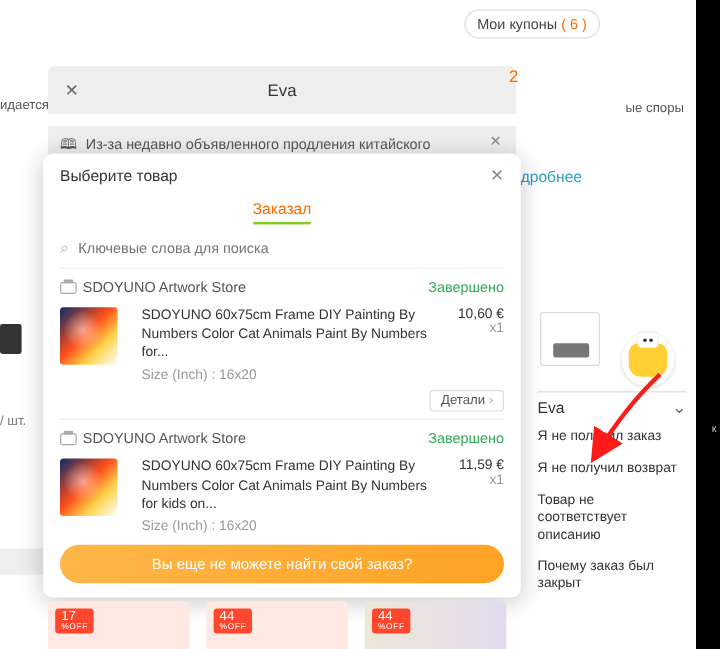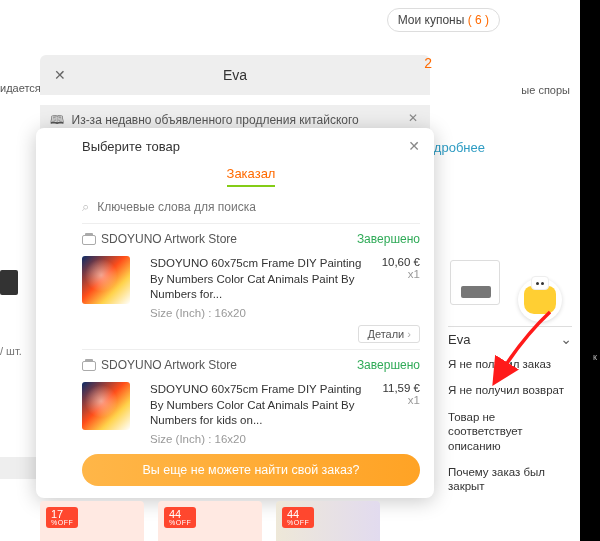--- a/index.html
+++ b/index.html
@@ -42,21 +42,21 @@
   .prod-box::after { content:""; position:absolute; bottom:6px; left:10px; width:30px; height:12px; background:#777; border-radius:2px; }
   .bg-thumb-left { position:absolute; left:0; top:270px; width:18px; height:25px; background:#333; border-radius:2px; }
 
   
   .arrow { position:absolute; right:46px; top:308px; width:72px; height:80px; pointer-events:none; }
 
   
   .modal {
     position:absolute; left:36px; top:128px; width:398px; height:370px;
     background:#fff; border-radius:8px; box-shadow:0 3px 20px rgba(0,0,0,.22);
-    display:flex; flex-direction:column;padding-left:32px;
+    display:flex; flex-direction:column;
   }
   .m-head { padding:10px 14px; display:flex; justify-content:space-between; align-items:center; font-size:13px; color:#333;}
   .m-head .x { font-size:14px; color:#888; cursor:pointer; }
   .m-tab { text-align:center; font-size:13px; color:#ff6a00; padding:2px 0 8px; }
   .m-tab span { display:inline-block; padding-bottom:4px; border-bottom:2px solid #84cc16; }
   .m-search { margin:0 14px; padding:4px 0 8px; display:flex; align-items:center; gap:8px; color:#bbb; font-size:12px; border-bottom:1px solid #eee; }
   .m-search .sic { font-size:13px; color:#bbb; }
   .m-search input { border:none; outline:none; font-size:12px; flex:1; color:#333; }
 
   .m-list { flex:1; overflow:hidden; }
@@ -74,21 +74,21 @@
   .o-right .q { color:#999; }
   .detail-row { display:flex; justify-content:flex-end; padding:2px 14px 6px; }
   .detail-btn { border:1px solid #ddd; border-radius:3px; font-size:11px; color:#555; padding:2px 8px; background:#fff;}
   .detail-btn .ar { color:#aaa; }
   .divider { height:1px; background:#eee; margin:0 14px; }
 
   .m-cta { margin:6px 14px 12px; background:linear-gradient(90deg,#ffb648,#ffa325); color:#fff; text-align:center; border-radius:18px; padding:9px 0; font-size:12.5px; }
 
   
   .tiles { position:absolute; bottom:0; left:40px; display:flex; gap:14px; }
-  .tile { width:104px; height:40px; background:#ffe9e2; border-radius:4px 4px 0 0; display:flex; align-items:center; justify-content:center; position:relative; overflow:hidden;}
+  .tile { width:118px; height:40px; background:#ffe9e2; border-radius:4px 4px 0 0; display:flex; align-items:center; justify-content:center; position:relative; overflow:hidden;}
   .tile.fl { background:linear-gradient(90deg,#eee8d8,#e2dbef);}
   .badge { position:absolute; left:6px; top:6px; background:#ff472e; color:#fff; font-size:11px; padding:2px 5px; border-radius:3px; line-height:1; }
   .badge .off { font-size:7px; display:block; letter-spacing:.5px; margin-top:-1px;}
 </style>
 </head>
 <body>
 
 <div class="page-bg"></div>
 
 <div class="coupons-btn">

